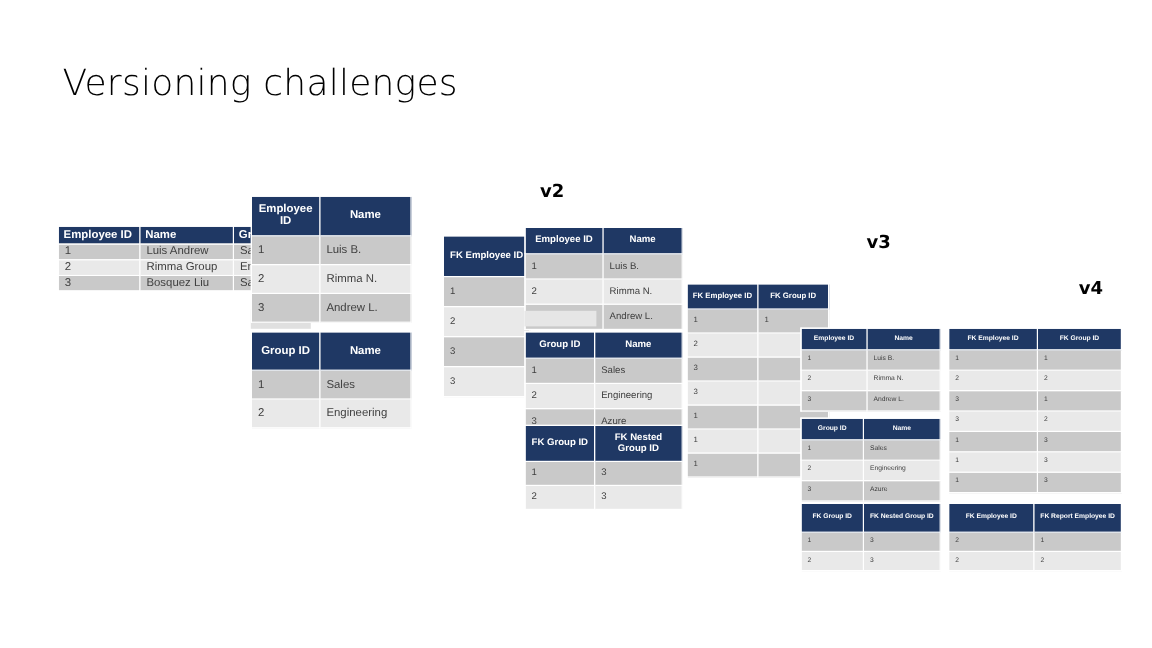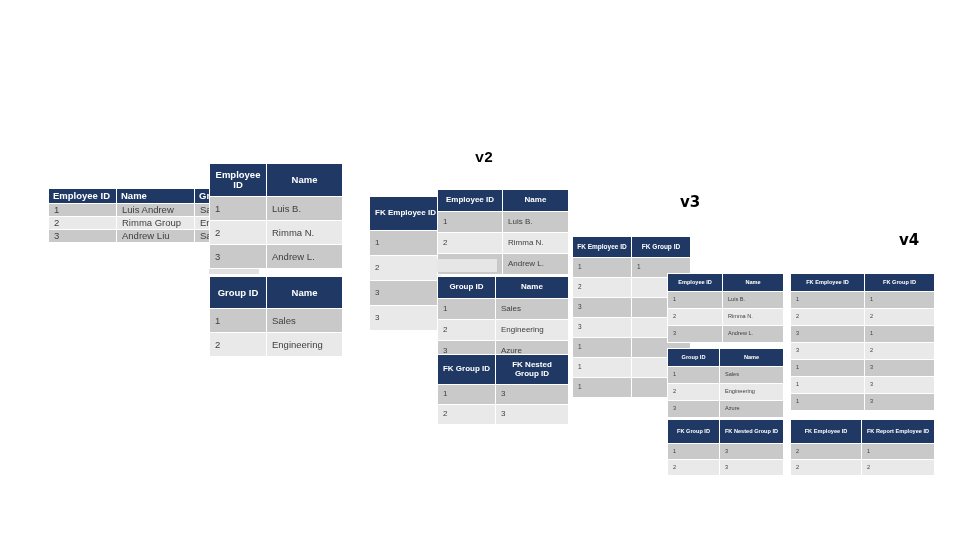--- a/index.html
+++ b/index.html
@@ -81,24 +81,25 @@
   .sz-sm th { font-size: 6.5px; }
   .sz-sm td { font-size: 6.5px; }
   .sz-xs th { font-size: 5.6px; }
   .sz-xs td { font-size: 5.6px; }
 </style>
 </head>
 <body>
 
 <div id="slide">
 
+  <div id="slide-title">Versioning challenges</div>
 
   <div class="version-label" style="left:220px; top:164px;">v1</div>
-  <div class="version-label" style="left:475px; top:150px;font-family:Liberation Mono, monospace;">v2</div>
-  <div class="version-label" style="left:680px; top:193px;">v3</div>
+  <div class="version-label" style="left:450px; top:150px;">v2</div>
+  <div class="version-label" style="left:722px; top:193px;">v3</div>
   <div class="version-label" style="left:899px; top:231px;">v4</div>
 
   <table class="tbl sz-lg" style="left:48px; top:188px; width:206px;">
     <colgroup>
         <col style="width:68px">
         <col style="width:78px">
         <col style="width:60px">
       </colgroup>
     <thead>
       <tr>
@@ -113,21 +114,21 @@
         <td>Luis Andrew</td>
         <td>Sales</td>
       </tr>
       <tr>
         <td>2</td>
         <td>Rimma Group</td>
         <td>Engineering</td>
       </tr>
       <tr>
         <td>3</td>
-        <td>Andrew Liu</td>
+        <td>Bosquez Liu</td>
         <td>Sales</td>
       </tr>
     </tbody>
   </table>
 
   <div style="position:absolute; left:209px; top:258px; width:50px; height:16px; background:#E0E0E0;"></div>
 
   <table class="tbl sz-lg" style="left:209px; top:163px; width:133px;">
     <colgroup>
         <col style="width:57px">

